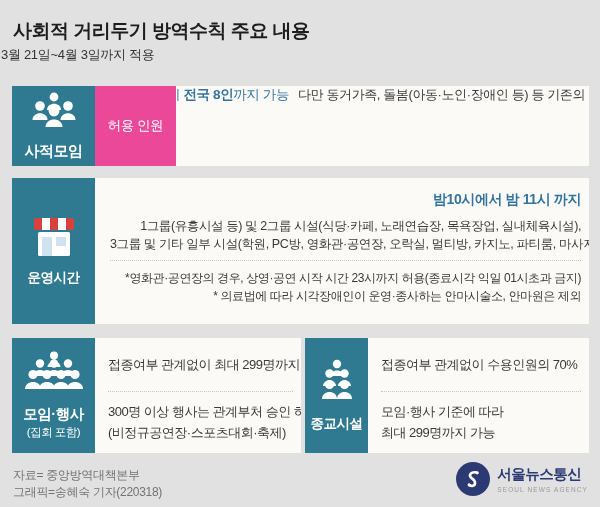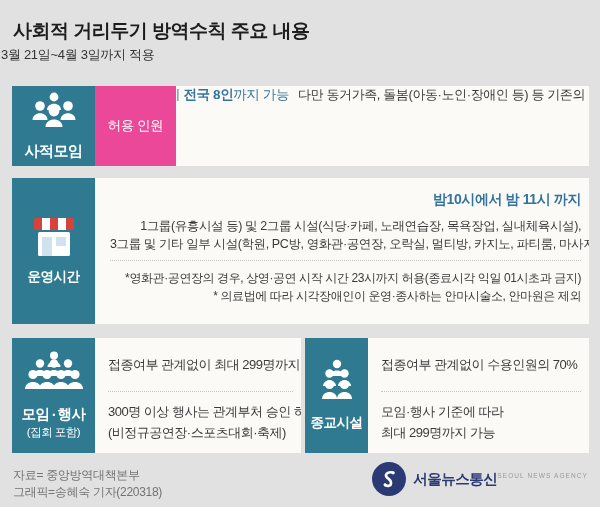--- a/index.html
+++ b/index.html
@@ -16,21 +16,21 @@
   .sec1 { left:12px; top:86px; width:577px; height:80px; }
   .sec2 { left:12px; top:178px; width:577px; height:146px; }
   .sec3 { left:12px; top:338px; width:289px; height:115px; }
   .sec4 { left:305px; top:338px; width:284px; height:115px; }
 
   .tealbox {
     background:#2f7a90; color:#fff; flex:0 0 83px;
     display:flex; flex-direction:column; align-items:center; justify-content:center;
   }
   .sec4 .tealbox { flex:0 0 63px; }
-  .teal-label { font-weight:bold; font-size:15px; margin-top:6px; letter-spacing:-0.5px; text-align:right;font-family:Liberation Mono, monospace; }
+  .teal-label { font-weight:bold; font-size:15px; margin-top:6px; letter-spacing:-0.5px; text-align:right; }
   .teal-label.small { font-size:13.5px; line-height:1.3; }
   .teal-sublabel { font-size:11.5px; margin-top:1px; letter-spacing:-0.5px; }
 
   .graybox {
     background:#ec4899; color:#fff; flex:0 0 81px;
     display:flex; align-items:center; justify-content:center;
     font-size:13.5px; letter-spacing:-0.5px;
   }
   .content {
     background:#fbfaf7; flex:1; min-width:0; overflow:hidden;
@@ -50,21 +50,21 @@
 
   .split { display:flex; flex-direction:column; }
   .split .row1 { flex:1; display:flex; align-items:center; padding-left:13px; font-size:13px; letter-spacing:-0.5px; white-space:nowrap; }
   .split .divider { border-top:1px dotted #c6c6c6; margin:0 8px 0 13px; }
   .split .row2 { flex:1.15; display:flex; flex-direction:column; justify-content:center; gap:3px; padding-left:13px; font-size:13px; letter-spacing:-0.5px; }
   .split .row2 div { white-space:nowrap; }
 
   .footer-text { position:absolute; left:13px; top:467px; font-size:12px; color:#737373; line-height:17px; letter-spacing:-0.3px; }
   .agency { position:absolute; right:12px; top:462px; display:flex; align-items:center; gap:7px; }
   .agency-circle { width:34px; height:34px; border-radius:50%; background:#2c3a74; display:flex; align-items:center; justify-content:center; }
-  .agency-names { display:flex; flex-direction:row; }
+  .agency-names { display:flex; flex-direction:column; }
   .agency-kr { font-size:14.5px; font-weight:bold; color:#2c3a74; letter-spacing:-0.5px; }
   .agency-en { font-size:6.5px; color:#9a9a9a; letter-spacing:1.1px; margin-top:2px; }
 
   svg .wfill { fill:#ffffff; }
 </style>
 </head>
 <body>
 
 <div class="page">
 

